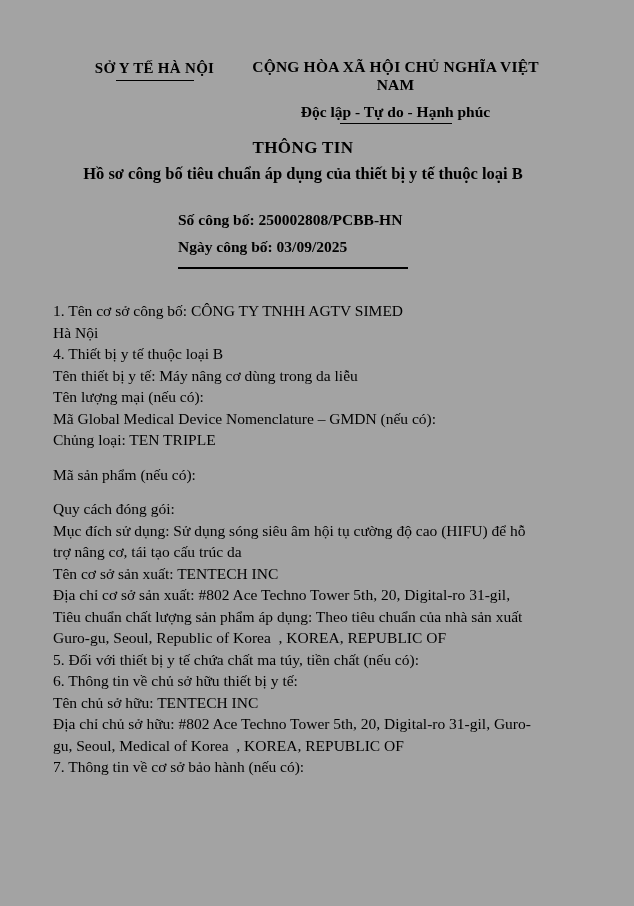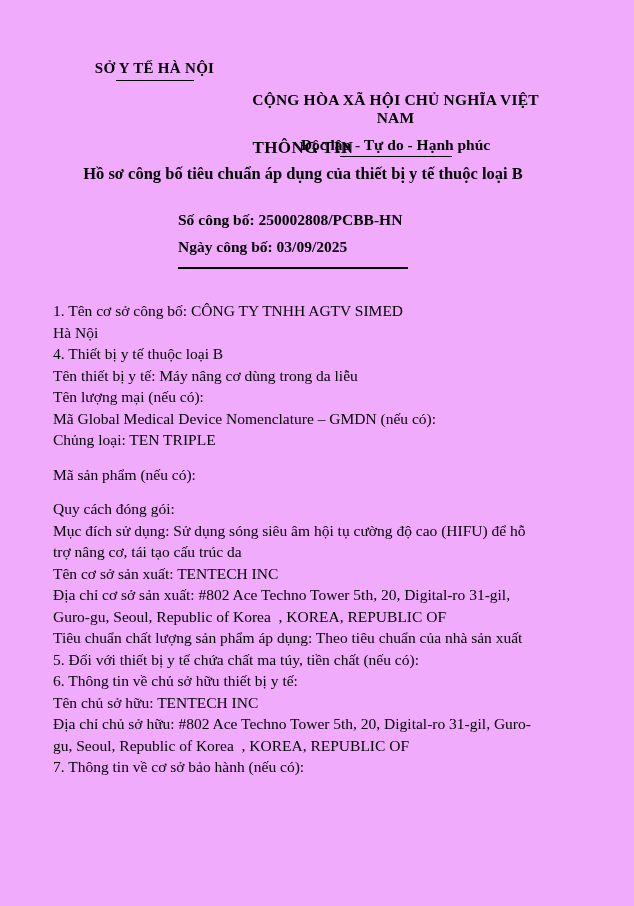--- a/index.html
+++ b/index.html
@@ -5,32 +5,32 @@
   * { margin: 0; padding: 0; box-sizing: border-box; }
   html, body { background: #ffffff; }
   body {
     width: 634px;
     height: 906px;
     font-family: "Liberation Serif", "DejaVu Serif", serif;
     color: #000000;
     overflow: hidden;
     position: relative;
   }
-  .page { width: 634px; height: 906px; background: #f0abfc; }
+  .page { width: 634px; height: 906px; background: #a3a3a3; }
 
   
   .header { position: relative; height: 118px; }
   .header-left {
     position: absolute; top: 60px; left: 72px; width: 165px;
     text-align: center; font-weight: bold; font-size: 15px; letter-spacing: 0.3px;
   }
   .header-left .rule { width: 78px; margin: 3px auto 0; border-bottom: 1.6px solid #000; }
   .header-right {
     position: absolute; top: 58px; left: 238px; width: 315px;
-    text-align: center; font-weight: bold; margin-top: 33px;
+    text-align: center; font-weight: bold;
   }
   .header-right .nation { font-size: 15.5px; letter-spacing: 0.2px; }
   .header-right .motto { font-size: 15.5px; margin-top: 9px; }
   .header-right .rule { width: 112px; margin: 2px auto 0; border-bottom: 1.6px solid #000; }
 
   
   .title-wrap { margin: 20px 81px 0 53px; text-align: center; }
   .doc-title { font-size: 17px; font-weight: bold; letter-spacing: 0.4px; }
   .doc-subtitle { font-size: 16.5px; font-weight: bold; margin-top: 6px; }
 
@@ -87,23 +87,23 @@
       <p class="line">Mã Global Medical Device Nomenclature – GMDN (nếu có):</p>
       <p class="line">Chủng loại: TEN TRIPLE</p>
       <p class="line"></p>
       <p class="line">Mã sản phẩm (nếu có):</p>
       <p class="line"></p>
       <p class="line">Quy cách đóng gói:</p>
       <p class="line">Mục đích sử dụng: Sử dụng sóng siêu âm hội tụ cường độ cao (HIFU) để hỗ</p>
       <p class="line">trợ nâng cơ, tái tạo cấu trúc da</p>
       <p class="line">Tên cơ sở sản xuất: TENTECH INC</p>
       <p class="line">Địa chỉ cơ sở sản xuất: #802 Ace Techno Tower 5th, 20, Digital-ro 31-gil,</p>
+      <p class="line">Tiêu chuẩn chất lượng sản phẩm áp dụng: Theo tiêu chuẩn của nhà sản xuất</p>
       <p class="line">Guro-gu, Seoul, Republic of Korea  , KOREA, REPUBLIC OF</p>
-      <p class="line">Tiêu chuẩn chất lượng sản phẩm áp dụng: Theo tiêu chuẩn của nhà sản xuất</p>
       <p class="line">5. Đối với thiết bị y tế chứa chất ma túy, tiền chất (nếu có):</p>
       <p class="line">6. Thông tin về chủ sở hữu thiết bị y tế:</p>
       <p class="line">Tên chủ sở hữu: TENTECH INC</p>
       <p class="line">Địa chỉ chủ sở hữu: #802 Ace Techno Tower 5th, 20, Digital-ro 31-gil, Guro-</p>
-      <p class="line">gu, Seoul, Republic of Korea  , KOREA, REPUBLIC OF</p>
+      <p class="line">gu, Seoul, Medical of Korea  , KOREA, REPUBLIC OF</p>
       <p class="line">7. Thông tin về cơ sở bảo hành (nếu có):</p>
     </div>
 
 </div>
 
 </body></html>

